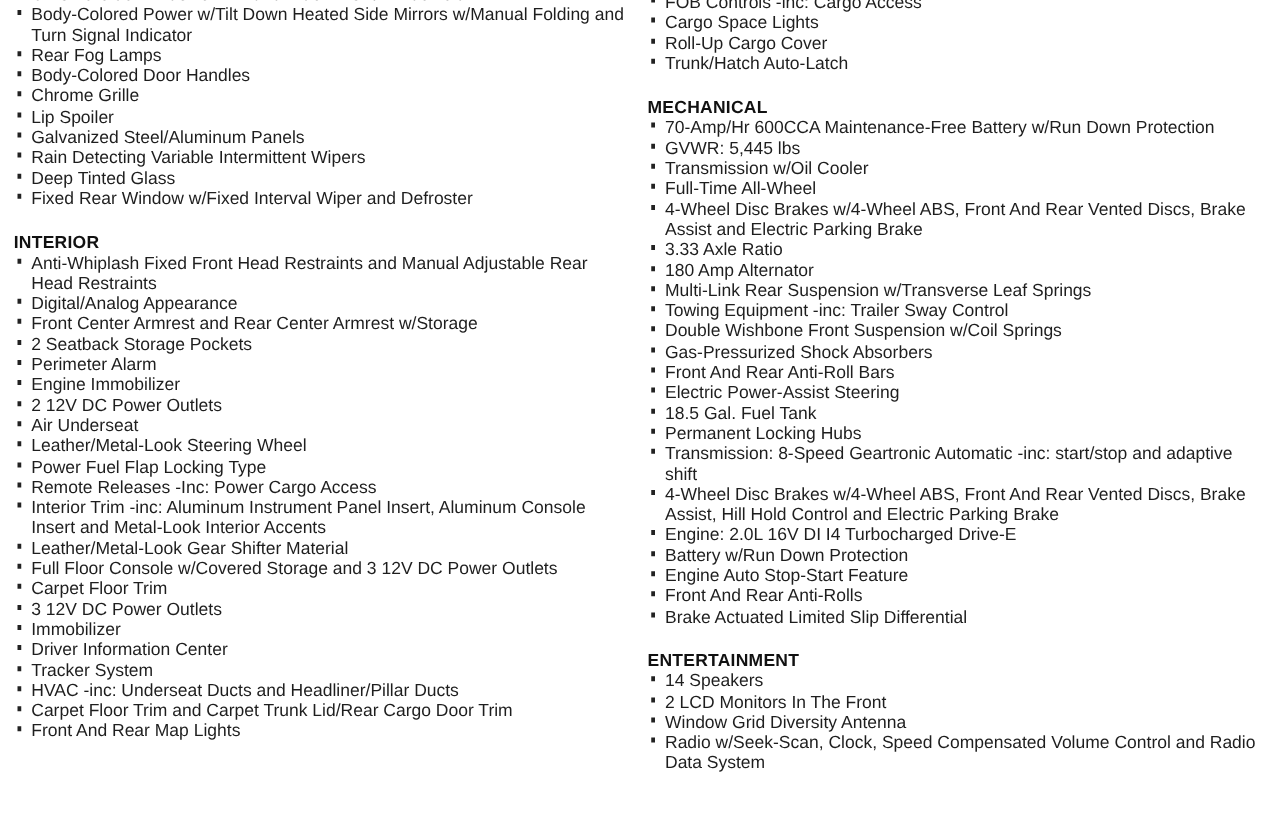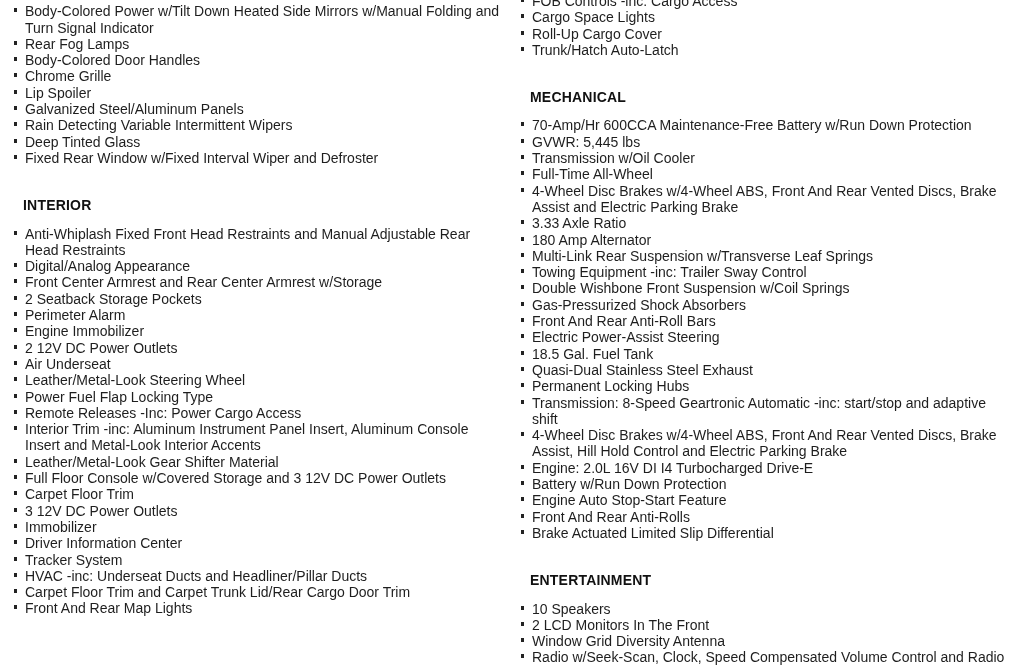--- a/index.html
+++ b/index.html
@@ -20,21 +20,21 @@
       position: absolute;
       top: 0;
     }
     .col-left { left: 11px; width: 490px; top: -13px; }
     .col-right { left: 518px; width: 490px; top: -7px; }
     .section { margin: 0; }
     .section-title {
       font-weight: bold;
       font-size: 14px;
       line-height: 16.3px;
-      margin: 12px;
+      margin: 0;
       letter-spacing: 0.2px;
       color: #111;
     }
     ul.items {
       list-style: none;
       margin: 0;
       padding: 0;
     }
     ul.items li {
       position: relative;
@@ -120,34 +120,33 @@
         <li><span class="bullet"></span><span>4-Wheel Disc Brakes w/4-Wheel ABS, Front And Rear Vented Discs, Brake Assist and Electric Parking Brake</span></li>
         <li><span class="bullet"></span><span>3.33 Axle Ratio</span></li>
         <li><span class="bullet"></span><span>180 Amp Alternator</span></li>
         <li><span class="bullet"></span><span>Multi-Link Rear Suspension w/Transverse Leaf Springs</span></li>
         <li><span class="bullet"></span><span>Towing Equipment -inc: Trailer Sway Control</span></li>
         <li><span class="bullet"></span><span>Double Wishbone Front Suspension w/Coil Springs</span></li>
         <li><span class="bullet"></span><span>Gas-Pressurized Shock Absorbers</span></li>
         <li><span class="bullet"></span><span>Front And Rear Anti-Roll Bars</span></li>
         <li><span class="bullet"></span><span>Electric Power-Assist Steering</span></li>
         <li><span class="bullet"></span><span>18.5 Gal. Fuel Tank</span></li>
-        <li><span class="bullet"></span><span>Quasi-Dual Stainless Steel Exhaust</span></li>
         <li><span class="bullet"></span><span>Permanent Locking Hubs</span></li>
         <li><span class="bullet"></span><span>Transmission: 8-Speed Geartronic Automatic -inc: start/stop and adaptive shift</span></li>
         <li><span class="bullet"></span><span>4-Wheel Disc Brakes w/4-Wheel ABS, Front And Rear Vented Discs, Brake Assist, Hill Hold Control and Electric Parking Brake</span></li>
         <li><span class="bullet"></span><span>Engine: 2.0L 16V DI I4 Turbocharged Drive-E</span></li>
         <li><span class="bullet"></span><span>Battery w/Run Down Protection</span></li>
         <li><span class="bullet"></span><span>Engine Auto Stop-Start Feature</span></li>
         <li><span class="bullet"></span><span>Front And Rear Anti-Rolls</span></li>
         <li><span class="bullet"></span><span>Brake Actuated Limited Slip Differential</span></li>
       </ul>
   </div>
   <div class="gap"></div>
   <div class="section">
     <h3 class="section-title">ENTERTAINMENT</h3>
     <ul class="items">
-        <li><span class="bullet"></span><span>10 Speakers</span></li>
+        <li><span class="bullet"></span><span>14 Speakers</span></li>
         <li><span class="bullet"></span><span>2 LCD Monitors In The Front</span></li>
         <li><span class="bullet"></span><span>Window Grid Diversity Antenna</span></li>
         <li><span class="bullet"></span><span>Radio w/Seek-Scan, Clock, Speed Compensated Volume Control and Radio Data System</span></li>
       </ul>
   </div>
 </div>
 
 </body></html>

